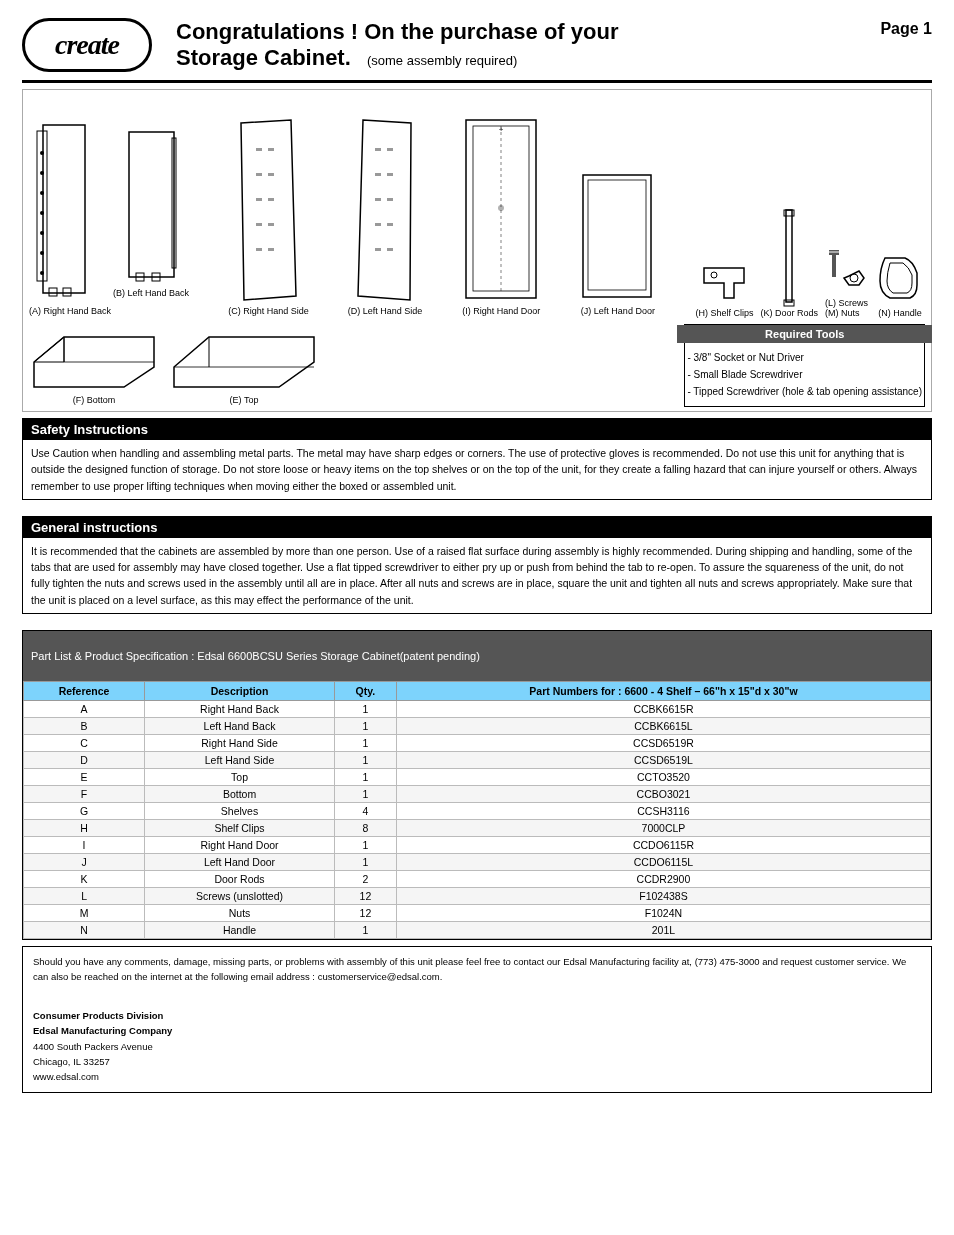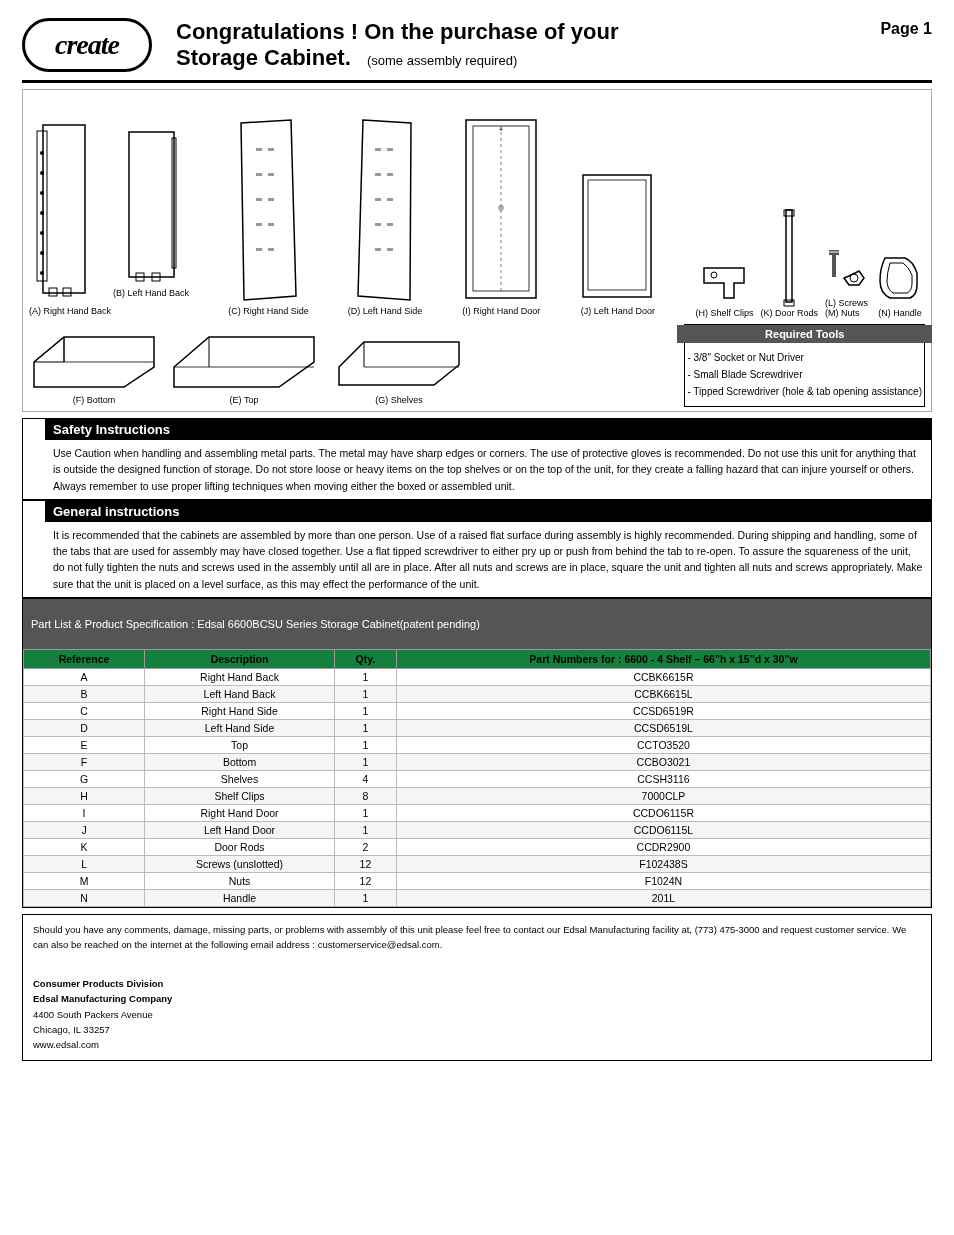--- a/index.html
+++ b/index.html
@@ -133,22 +133,21 @@
       font-size: 10px;
       line-height: 1.7;
     }
     .tools-box ul li::before {
       content: "- ";
     }
 
     
     .section-block {
       border: 1.5px solid #000;
-      margin-bottom: 0;
-      padding-left: 22px;
+      margin-bottom: 16px;
     }
     .section-header {
       background: #000;
       color: #fff;
       font-weight: bold;
       font-size: 13px;
       padding: 3px 8px;
     }
     .section-body {
       padding: 5px 8px;
@@ -169,21 +168,21 @@
       padding: 19px 8px;
       display: flex;
       justify-content: flex-start;
     }
     table.parts-list {
       width: 100%;
       border-collapse: collapse;
       font-size: 10.5px;
     }
     table.parts-list th {
-      background: #15803d;
+      background: #7dd3fc;
       border: 1px solid #999;
       padding: 3px 6px;
       font-weight: bold;
       text-align: center;
     }
     table.parts-list td {
       border: 1px solid #bbb;
       padding: 2px 6px;
       text-align: center;
     }
@@ -382,28 +381,20 @@
       <div class="part-item">
         <svg width="150" height="60" viewBox="0 0 150 60">
           <polygon points="5,35 40,5 145,5 145,30 110,55 5,55" fill="none" stroke="#000" stroke-width="1.5"></polygon>
           <line x1="40" y1="5" x2="40" y2="35" stroke="#000" stroke-width="1"></line>
           <line x1="40" y1="35" x2="145" y2="35" stroke="#000" stroke-width="0.8"></line>
           <line x1="5" y1="35" x2="40" y2="35" stroke="#000" stroke-width="0.8"></line>
         </svg>
         <div class="part-label">(E) Top</div>
       </div>
 
-      <div class="part-item">
-        <svg width="140" height="55" viewBox="0 0 140 55">
-          <polygon points="10,30 35,5 130,5 130,28 105,48 10,48" fill="none" stroke="#000" stroke-width="1.5"></polygon>
-          <line x1="35" y1="5" x2="35" y2="30" stroke="#000" stroke-width="1"></line>
-          <line x1="35" y1="30" x2="130" y2="30" stroke="#000" stroke-width="0.8"></line>
-        </svg>
-        <div class="part-label">(G) Shelves</div>
-      </div>
 
       <div class="tools-box">
         <div class="tools-header">Required Tools</div>
         <ul>
           <li>3/8" Socket or Nut Driver</li>
           <li>Small Blade Screwdriver</li>
           <li>Tipped Screwdriver (hole &amp; tab opening assistance)</li>
         </ul>
       </div>
     </div>

